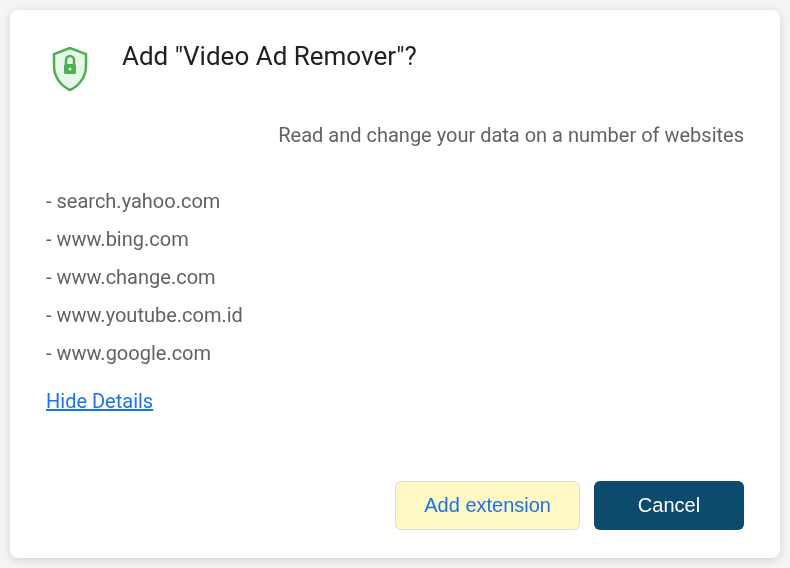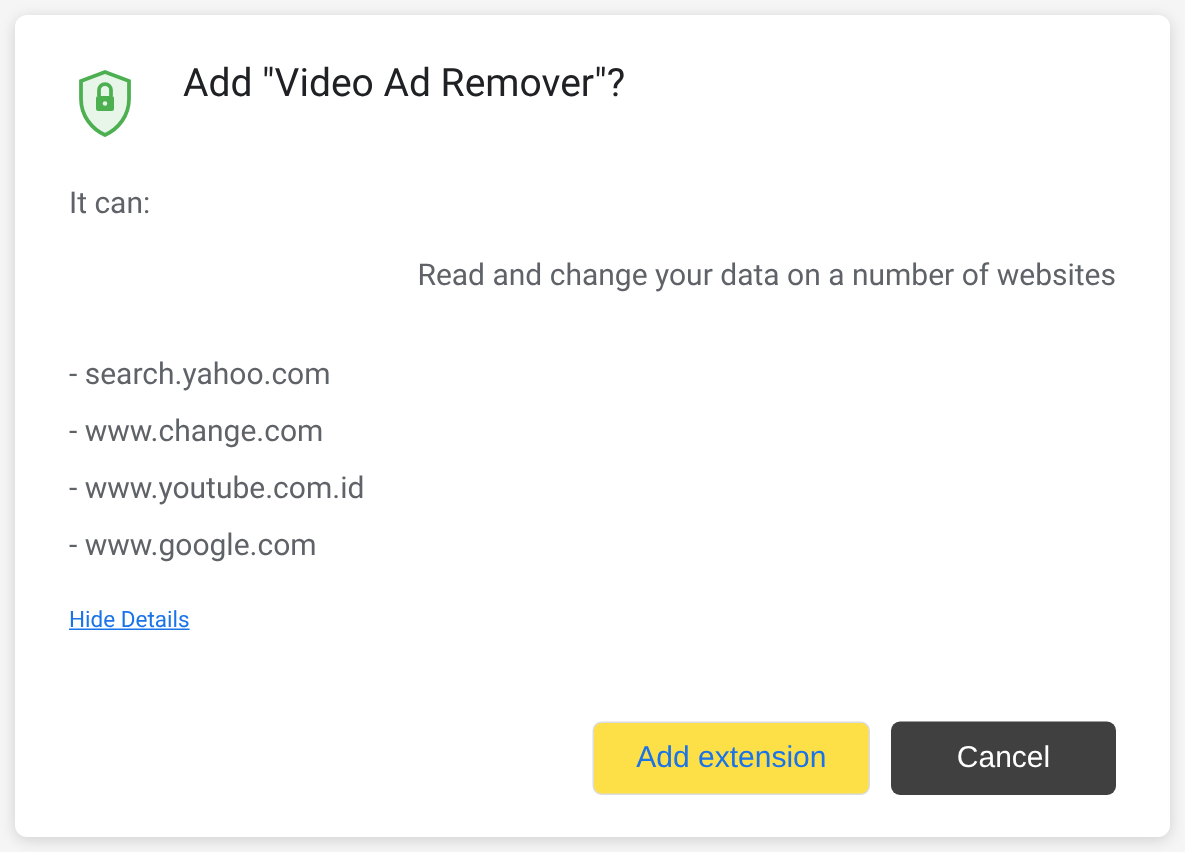--- a/index.html
+++ b/index.html
@@ -86,47 +86,47 @@
       list-style: none;
       margin-bottom: 18px;
       margin-top: 36px;
     }
     .site-list li {
       margin-bottom: 8px;
     }
     .details-link {
       color: #1a73e8;
       text-decoration: underline;
-      font-size: 15px;
+      font-size: 20px;
       cursor: pointer;
       display: inline-block;
     }
     .button-row {
       margin-top: auto;
       display: flex;
       justify-content: flex-end;
       gap: 14px;
       padding-top: 20px;
     }
     .btn {
       padding: 12px 28px;
       font-size: 20px;
       font-weight: 500;
       border-radius: 6px;
       cursor: pointer;
       border: none;
       min-width: 150px;
     }
     .btn-secondary {
-      background: #fde047;
+      background: #fef9c3;
       color: #1a73e8;
       border: 1px solid #dadce0;
     }
     .btn-primary {
-      background: #404040;
+      background: #0c4a6e;
       color: #ffffff;
     }
   </style>
 </head>
 <body>
 
 <div class="watermark">
   <span class="pc">PC</span>
   <span class="risk">Risk.com</span>
 </div>
@@ -138,24 +138,24 @@
         <path d="M24 4 L8 10 L8 22 C8 33 15 42 24 46 C33 42 40 33 40 22 L40 10 Z" fill="#e8f5e9" stroke="#4caf50" stroke-width="2.5"></path>
         <rect x="18" y="20" width="12" height="10" rx="1.5" fill="#4caf50"></rect>
         <path d="M20 20 L20 16 C20 13.8 21.8 12 24 12 C26.2 12 28 13.8 28 16 L28 20" fill="none" stroke="#4caf50" stroke-width="2.5"></path>
         <circle cx="24" cy="25" r="1.5" fill="#e8f5e9"></circle>
       </svg>
     </div>
     <h1 class="title">Add "Video Ad Remover"?</h1>
   </div>
 
   <div class="permissions">
-    <div class="can-label">It can:</div>
     <div class="permission-desc">Read and change your data on a number of websites</div>
     <ul class="site-list">
         <li>- search.yahoo.com</li>
+        <li>- www.bing.com</li>
         <li>- www.change.com</li>
         <li>- www.youtube.com.id</li>
         <li>- www.google.com</li>
       </ul>
     <a class="details-link">Hide Details</a>
   </div>
 
   <div class="button-row">
     <button class="btn btn-secondary">Add extension</button>
     <button class="btn btn-primary">Cancel</button>

